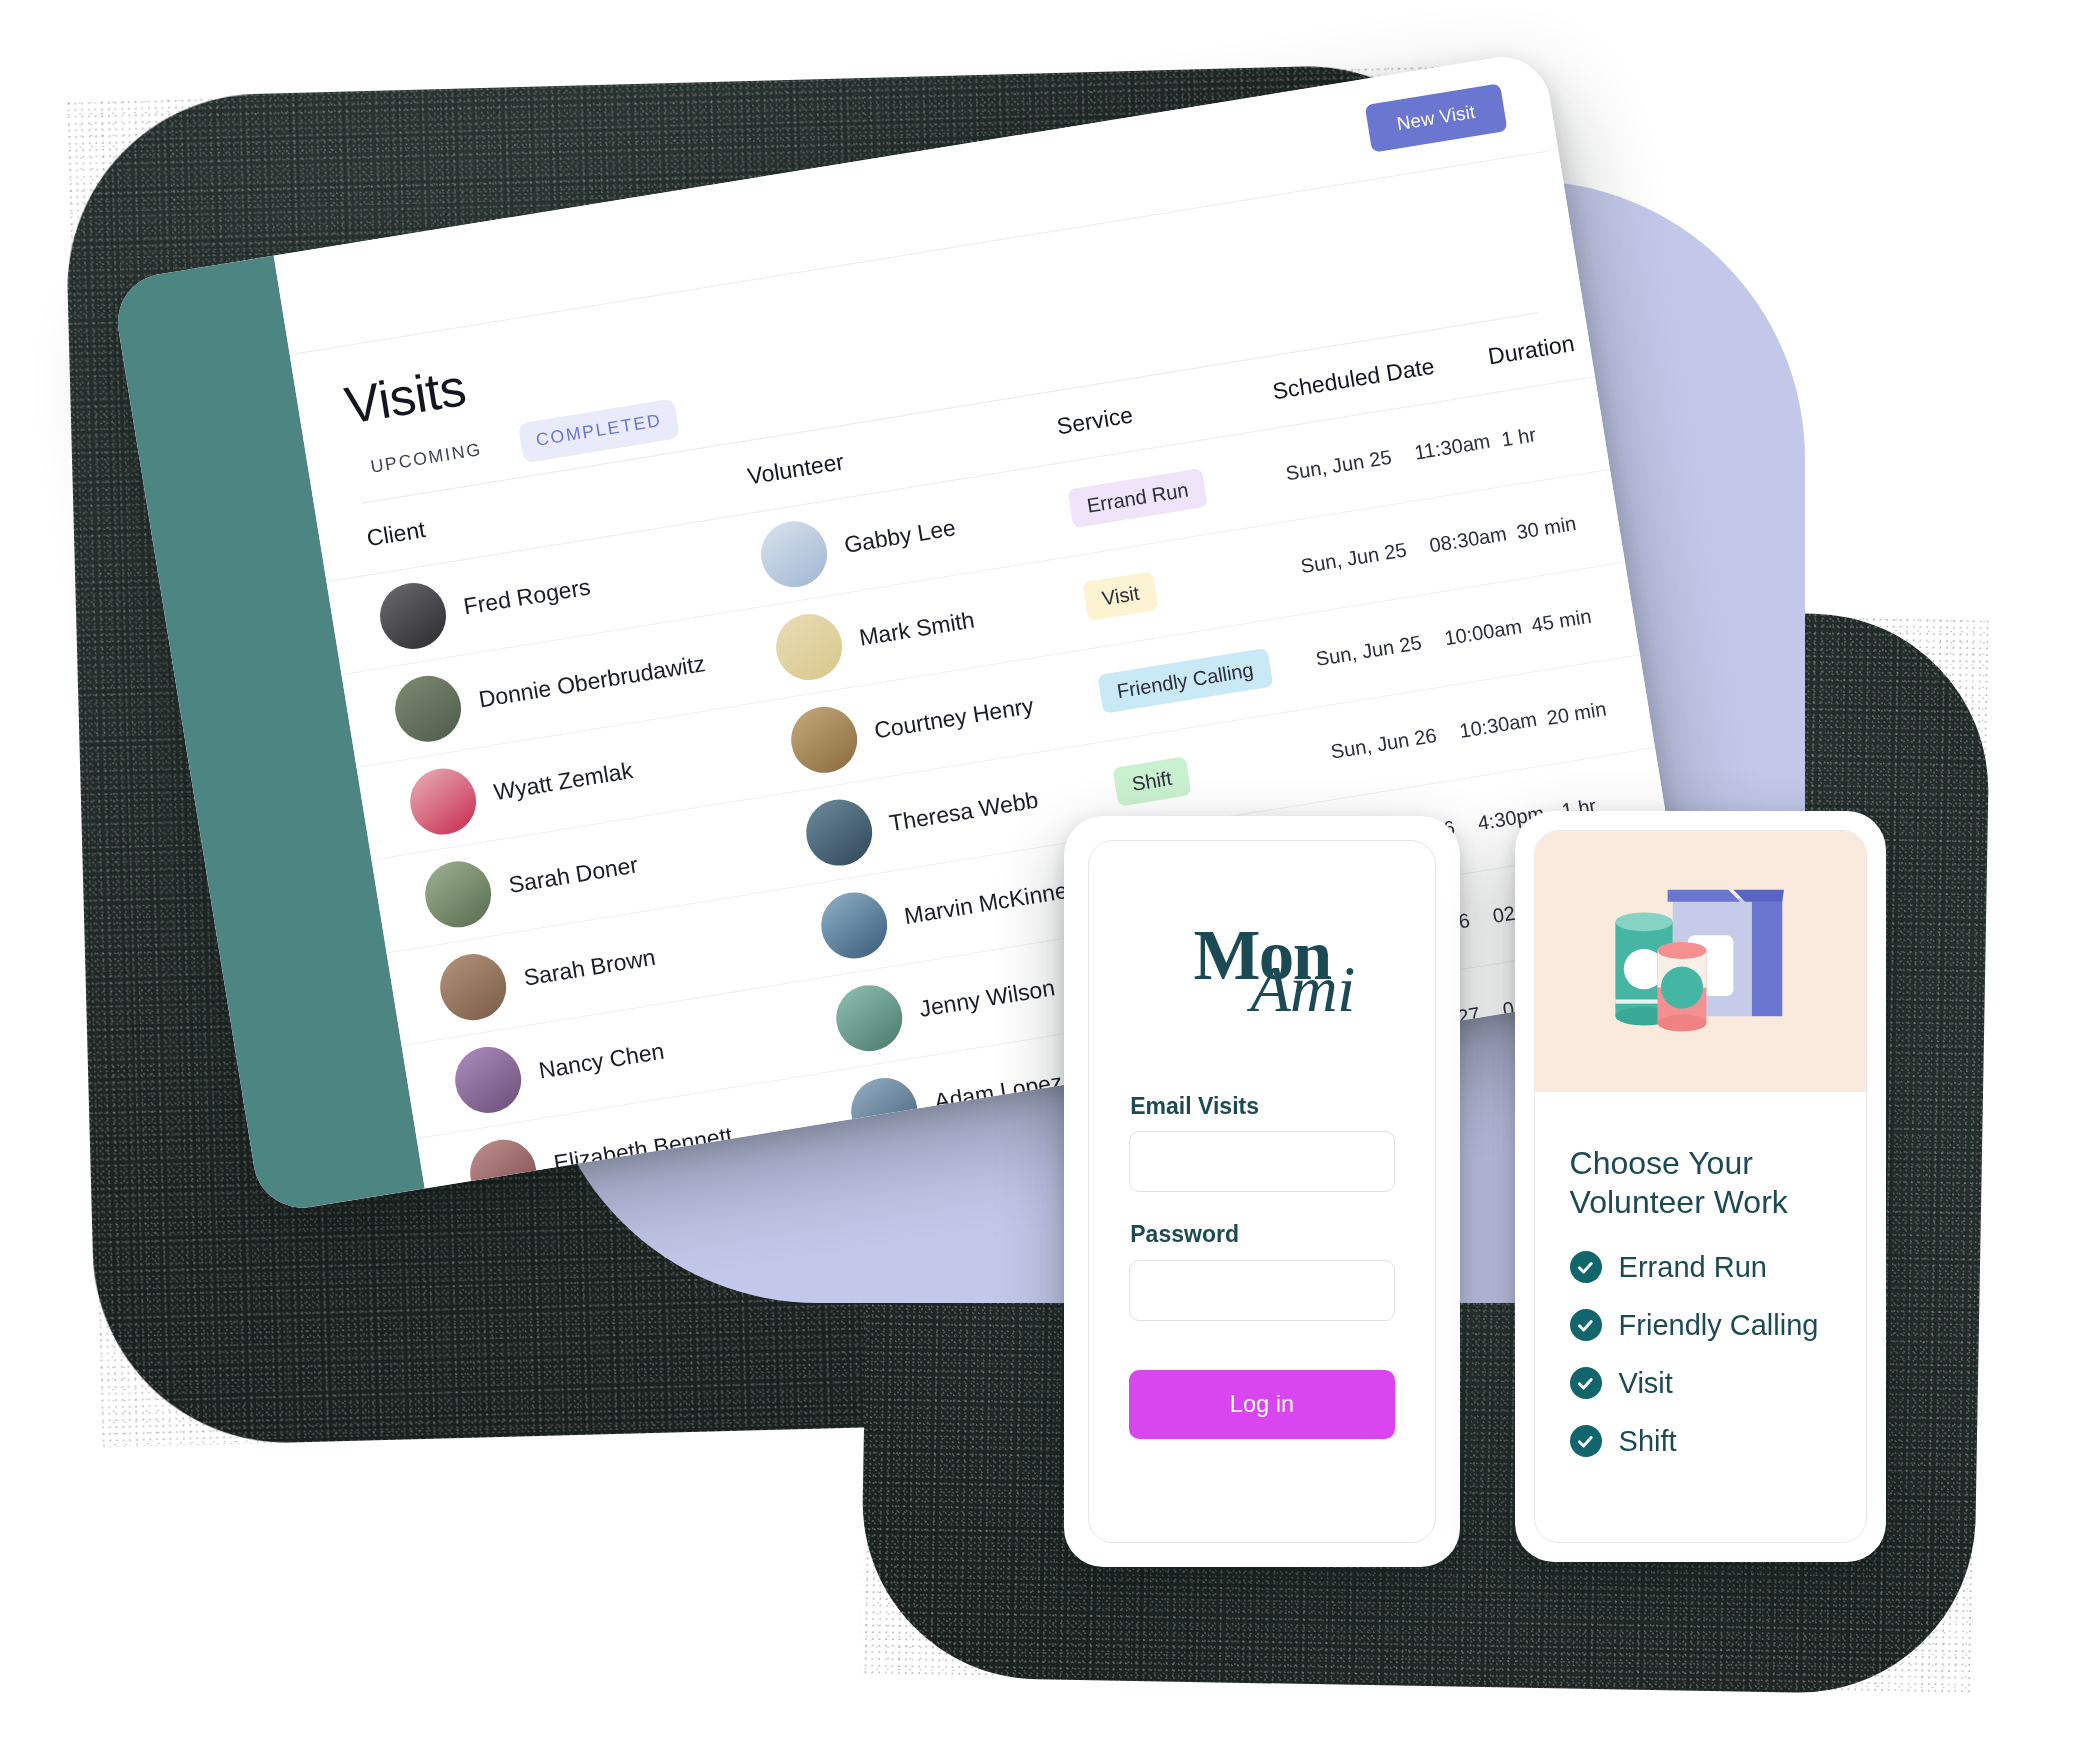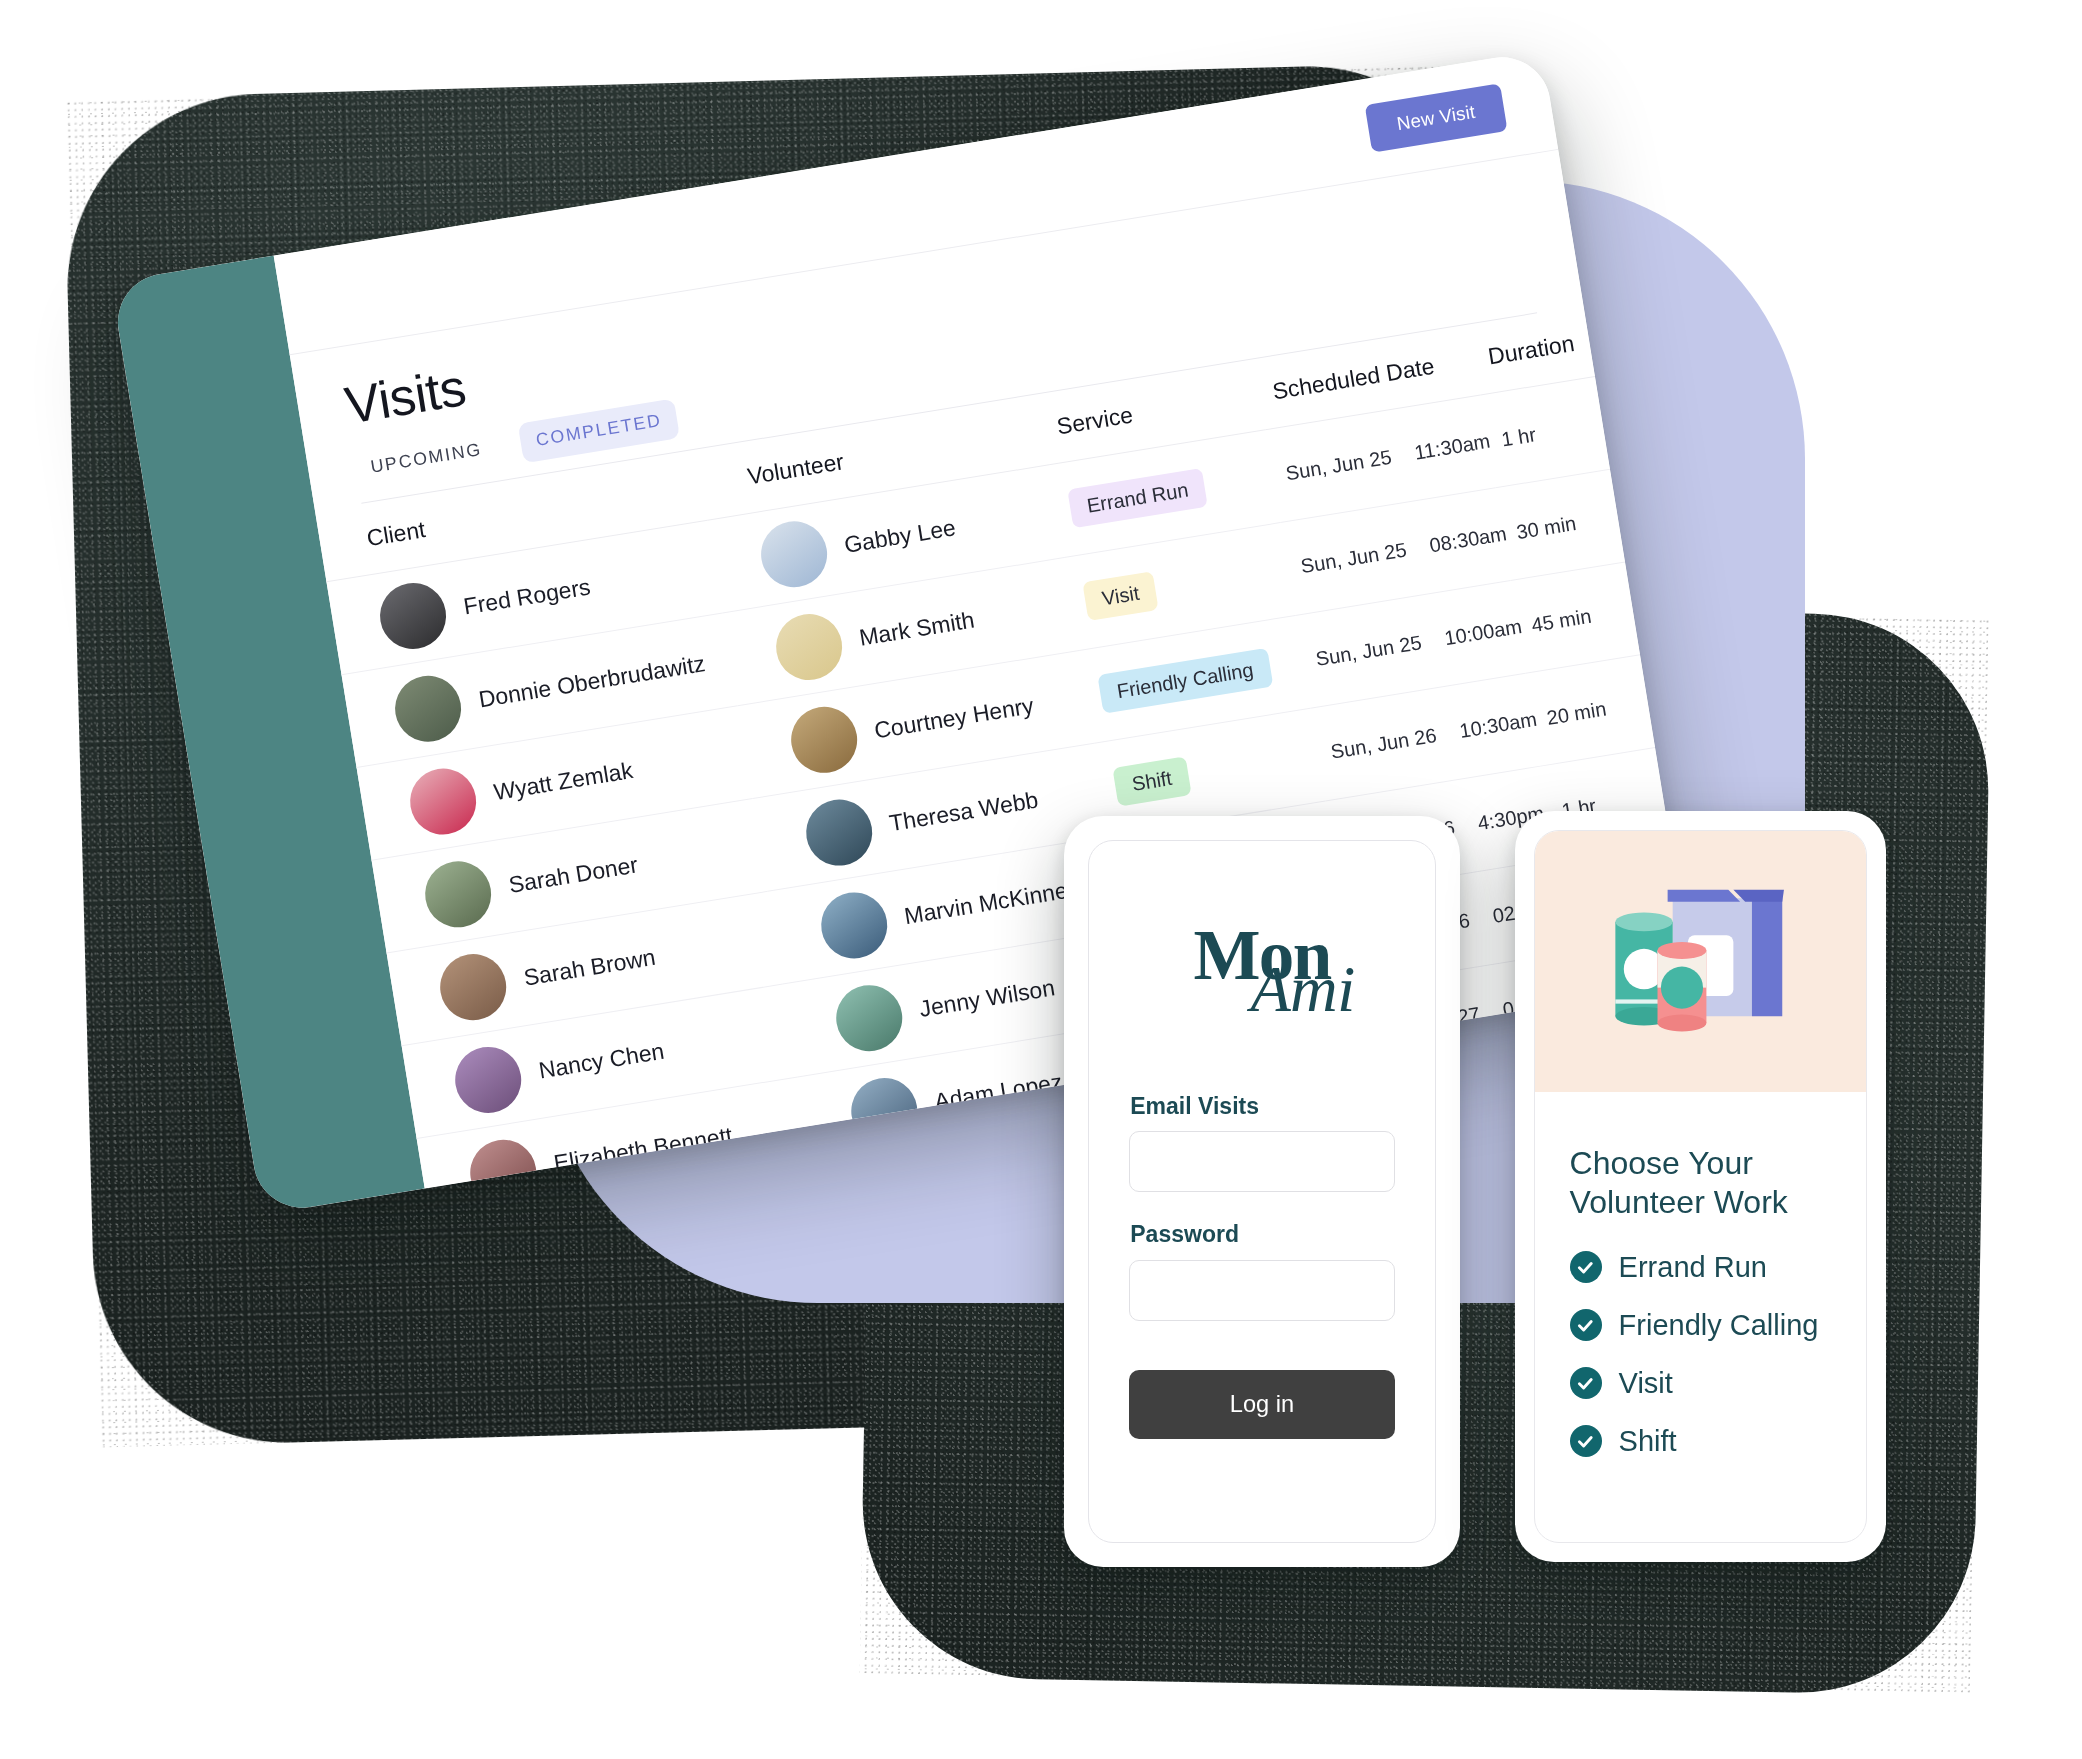--- a/index.html
+++ b/index.html
@@ -127,21 +127,21 @@
     display:block;margin-top:-29px;margin-left:81px;}
   .field-label{
     align-self:flex-start;font-size:23px;color:#1c4a54;font-weight:700;margin:0 0 11.8px 1.7px;
   }
   .field-input{
     width:100%;height:61px;border:1.7px solid #e0e0e4;border-radius:10px;background:#fff;
     box-sizing:border-box;margin-bottom:29px;font-size:20px;padding:0 13.5px;
     font-family:"Liberation Sans",sans-serif;color:#1c4a54;
   }
   .login-btn{
-    width:100%;height:69px;background:#404040;color:#fff;border:none;border-radius:10px;
+    width:100%;height:69px;background:#d946ef;color:#fff;border:none;border-radius:10px;
     font-size:23.6px;margin-top:20px;cursor:pointer;font-family:"Liberation Sans",sans-serif;
   }
 
   .phone-tasks{left:1515px;top:811px;width:371px;height:751px;}
   .phone-tasks .inner{
     position:absolute;inset:18.6px;border:0.8px solid #e8e8ec;border-radius:25px;overflow:hidden;
     display:flex;flex-direction:column;background:#fff;
   }
   .illus{
     height:261px;flex:0 0 auto;background:#faeade;display:flex;align-items:center;justify-content:center;

